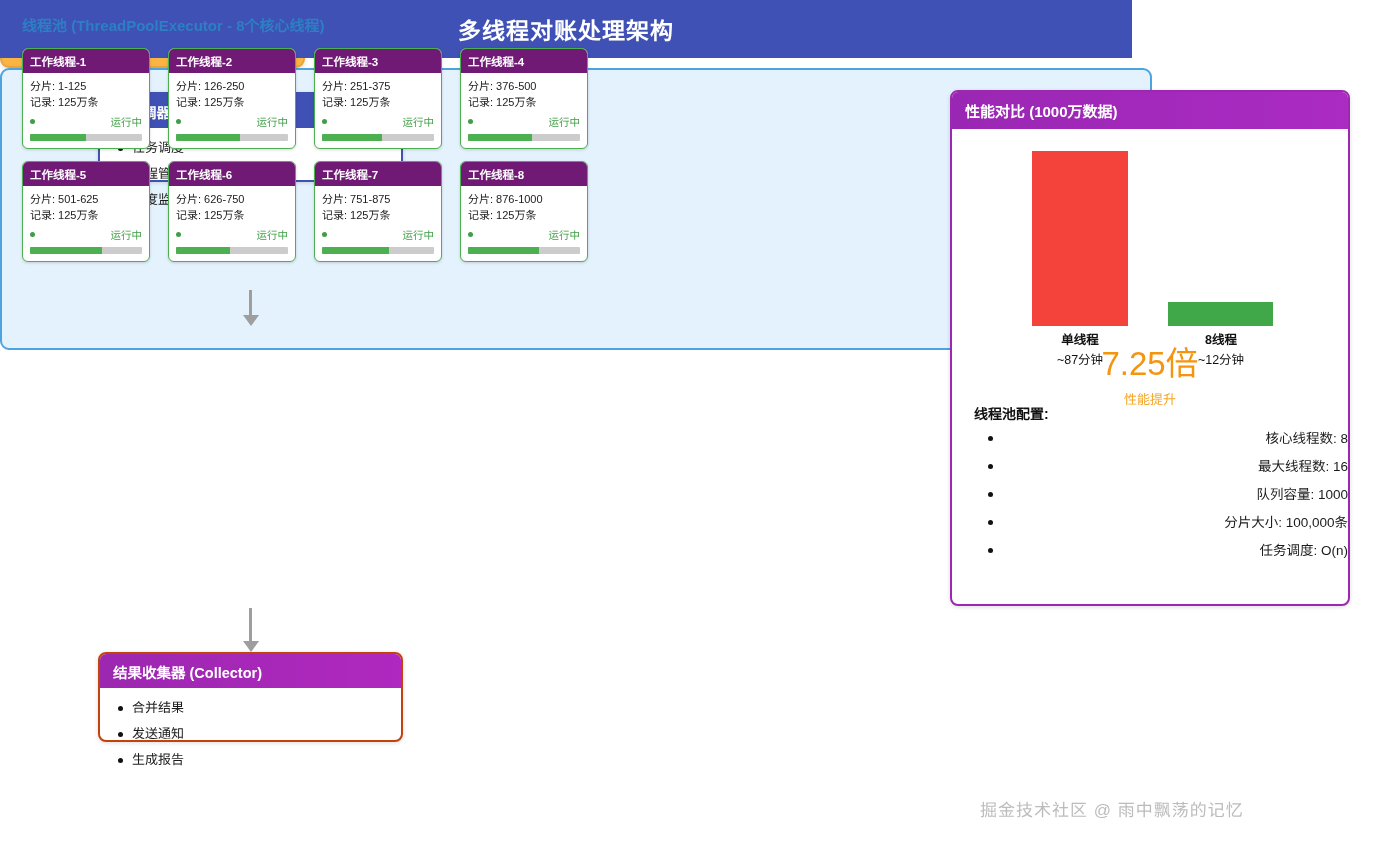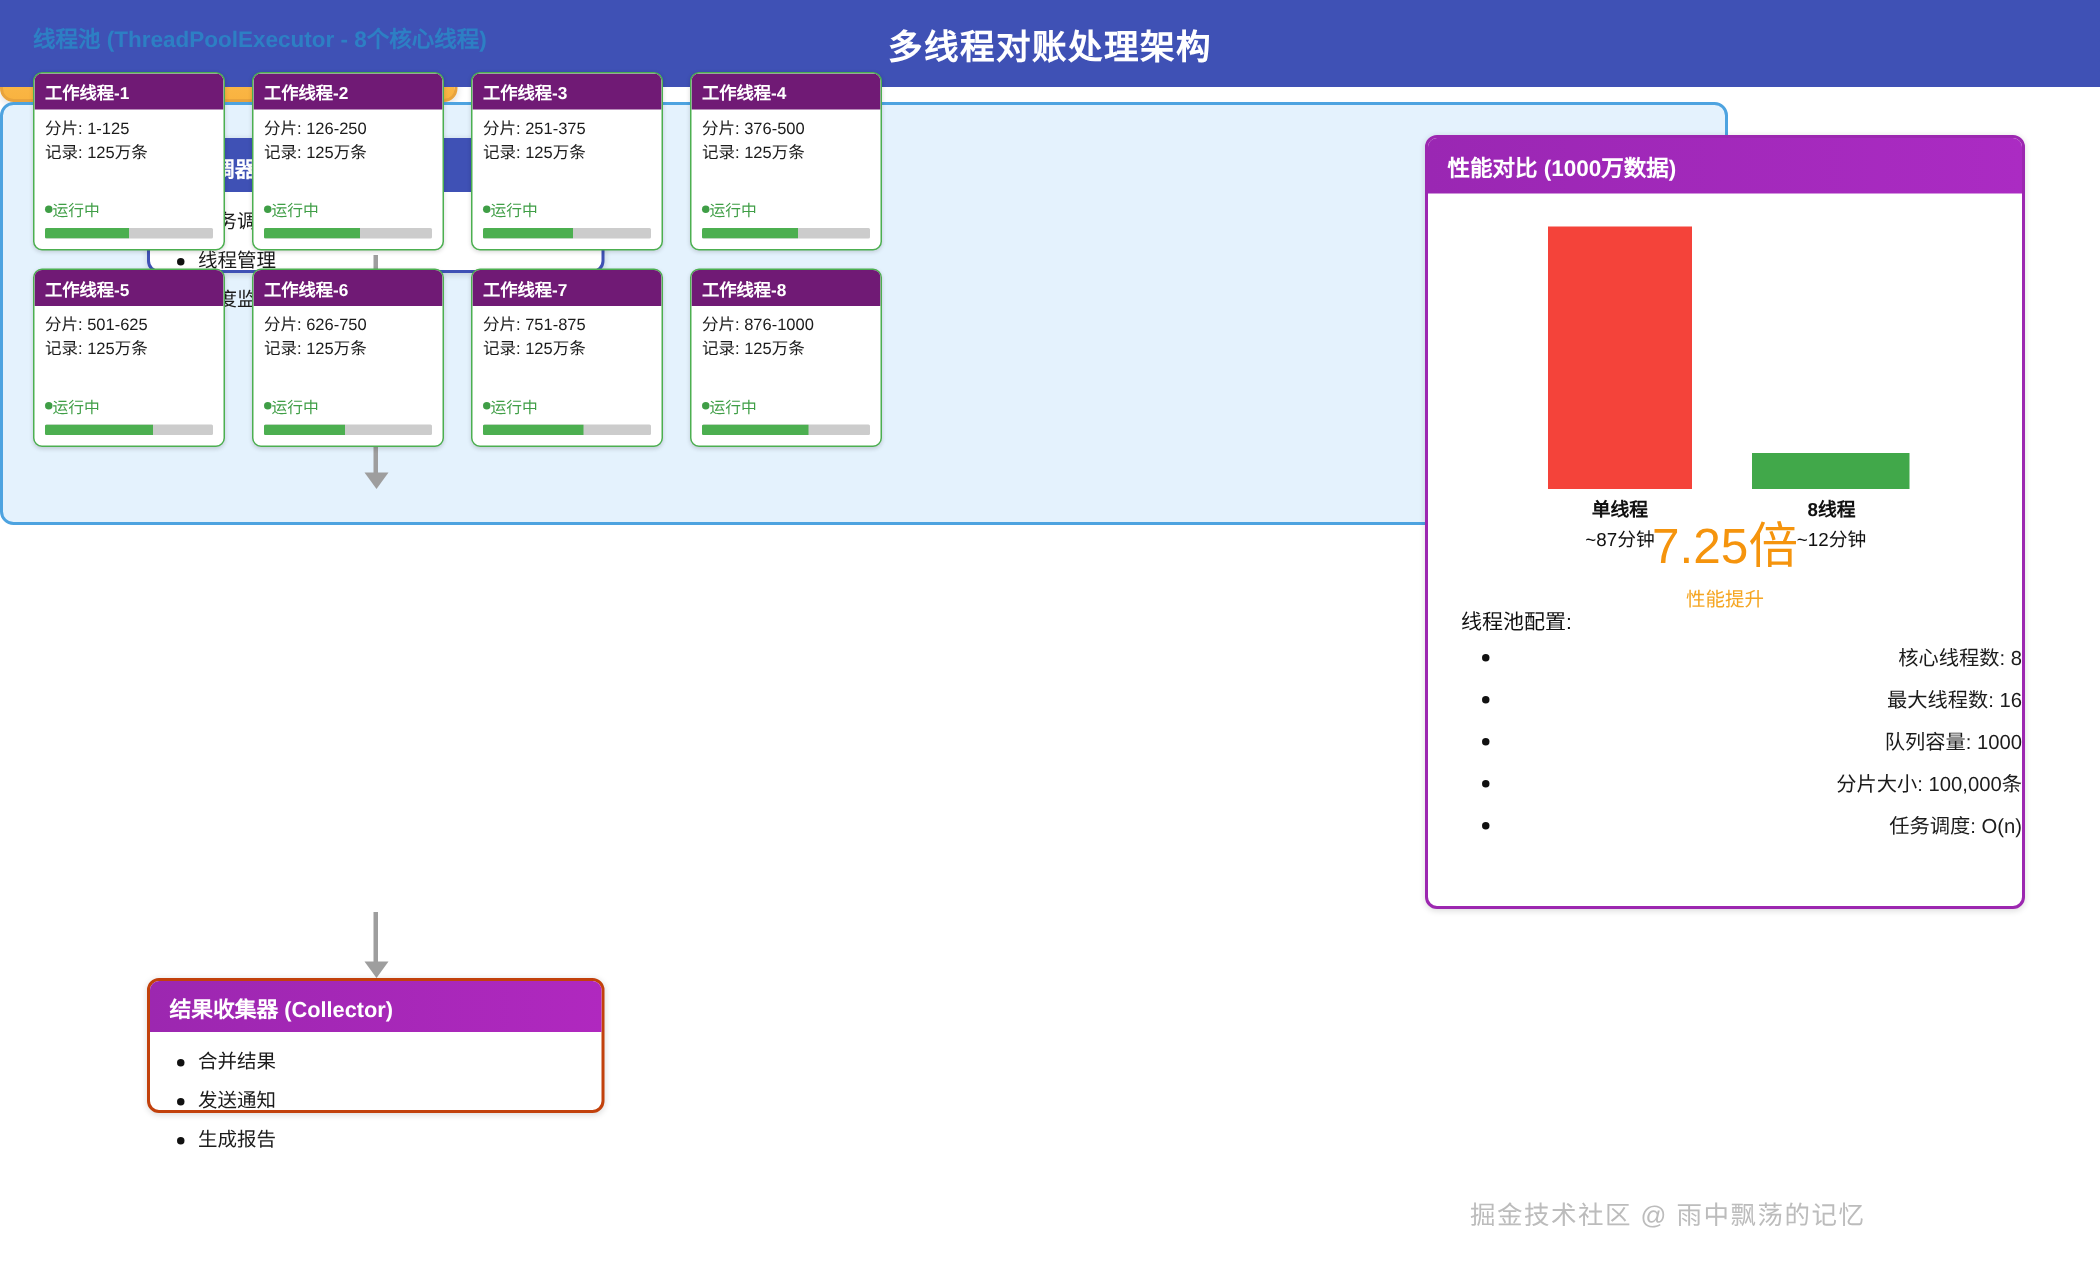--- a/index.html
+++ b/index.html
@@ -15,21 +15,21 @@
     position: relative;
     width: 1400px;
     height: 850px;
     background: #ffffff;
   }
 
   
   .header {
     position: absolute;
     left: 0; top: 0;
-    width: 1400px; height: 58px;
+    width: 1132px; height: 58px;
     background: #3f51b5;
     display: flex; align-items: center; justify-content: center;
   }
   .header .title {
     color: #ffffff;
     font-size: 23px;
     font-weight: bold;
     letter-spacing: 1px;
   }
 
@@ -135,23 +135,24 @@
   .worker-body { padding: 5px 7px 7px 7px; }
   .worker-body .line {
     font-size: 11px;
     color: #1b1b1b;
     line-height: 16px;
     white-space: nowrap;
   }
   .worker-status {
     font-size: 10.5px;
     color: #3f9e46;
-    margin-top: 22px;
-    display: flex; align-items: center; gap: 0;
+    margin-top: 4px;
+    display: flex; align-items: center; gap: 20px;
     white-space: nowrap;
+    justify-content: space-between;
   }
   .dot { width: 5px; height: 5px; border-radius: 50%; background: #3f9e46; display:inline-block; }
   .progress-track {
     margin-top: 5px;
     height: 7px;
     background: #cccccc;
     border-radius: 1px;
     overflow: hidden;
   }
   .progress-fill { height: 100%; background: #4caf50; }
@@ -227,21 +228,21 @@
   .speedup .small {
     font-size: 13px;
     color: #f5a623;
     display: block;
     margin-top: 8px;
   }
 
   .config-title {
     padding: 6px 16px 2px 22px;
     font-size: 14px;
-    font-weight: normal;
+    font-weight: bold;
     color: #111111;
   }
   #perf .bullets { padding-left: 36px; text-align: right; }
   #perf .bullets li { font-size: 13.5px; line-height: 28px; color: #1b1b1b; }
 
   
   .arrow {
     position: absolute;
     width: 3px;
     background: #9e9e9e;

